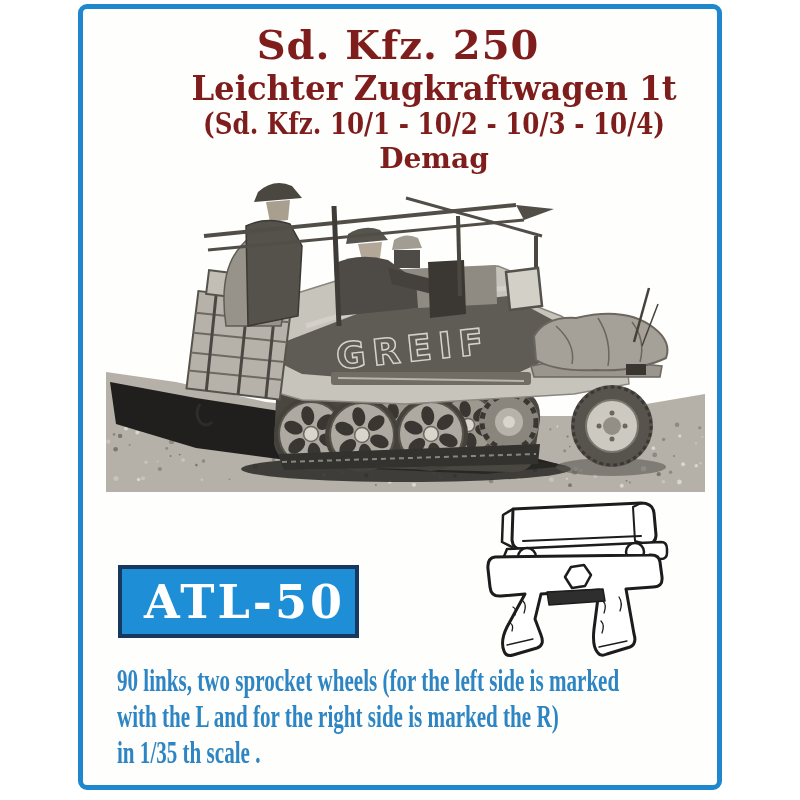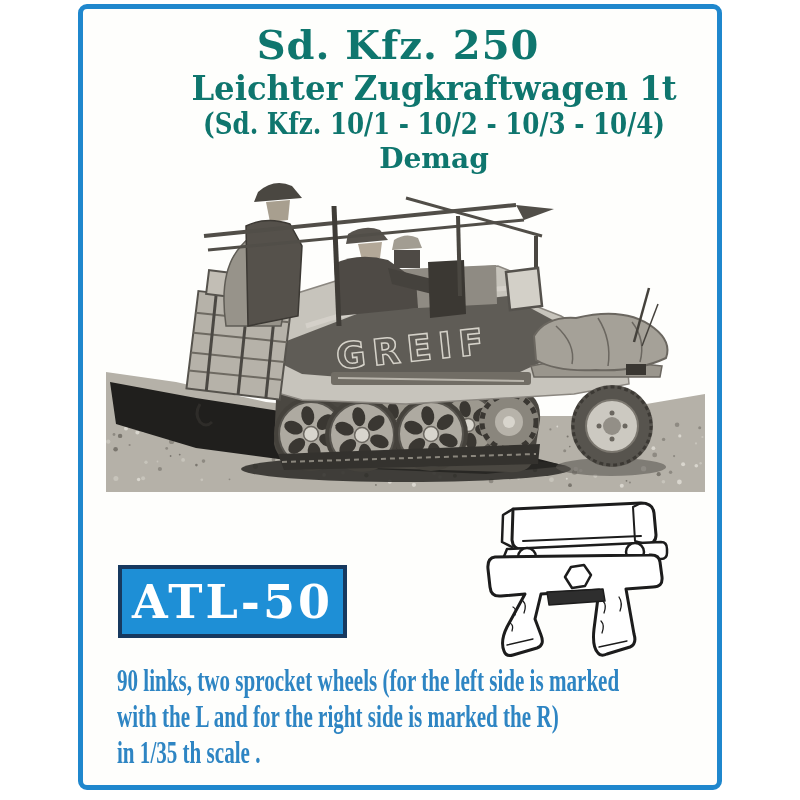--- a/index.html
+++ b/index.html
@@ -7,31 +7,31 @@
     width:800px; height:800px; background:#ffffff;
     font-family:"DejaVu Serif", serif; position:relative; overflow:hidden;
   }
   .page { position:absolute; inset:0; }
   .frame {
     position:absolute; left:78px; top:4px; width:634px; height:776px;
     border:5px solid #1f87cd; border-radius:9px; background:#fefefc;
   }
   .header {
     position:absolute; left:84px; top:20px; width:700px;
-    text-align:center; color:#0f766e; font-weight:bold;
+    text-align:center; color:#7f1d1d; font-weight:bold;
   }
   .t1 { font-size:40px; line-height:50px; letter-spacing:1px; position:relative; left:-36px; }
   .t2 { font-size:34px; line-height:37px; transform:scaleX(0.95); transform-origin:center; }
   .t3 { font-size:30px; line-height:33px; transform:scaleX(0.82); transform-origin:center; }
   .t4 { font-size:28px; line-height:37px; }
   .photo { position:absolute; left:106px; top:176px; width:600px; height:316px; }
   .badge {
     position:absolute; left:118px; top:565px; width:221px; height:65px;
     background:#1e8fd6; border:4px solid #17395f;
-    display:flex; align-items:center; justify-content:center;
+    display:flex; align-items:center; justify-content:center;padding-left:12px;
   }
   .badge span {
     color:#ffffff; font-size:46px; font-weight:bold; letter-spacing:3px;
     font-family:"DejaVu Serif", serif;
   }
   .linkdraw { position:absolute; left:483px; top:497px; width:195px; height:168px; }
   .caption {
     position:absolute; left:117px; top:663px; width:900px;
     color:#2e85c3; font-weight:bold; font-size:31px; line-height:36px;
     font-family:"Liberation Serif", serif;

